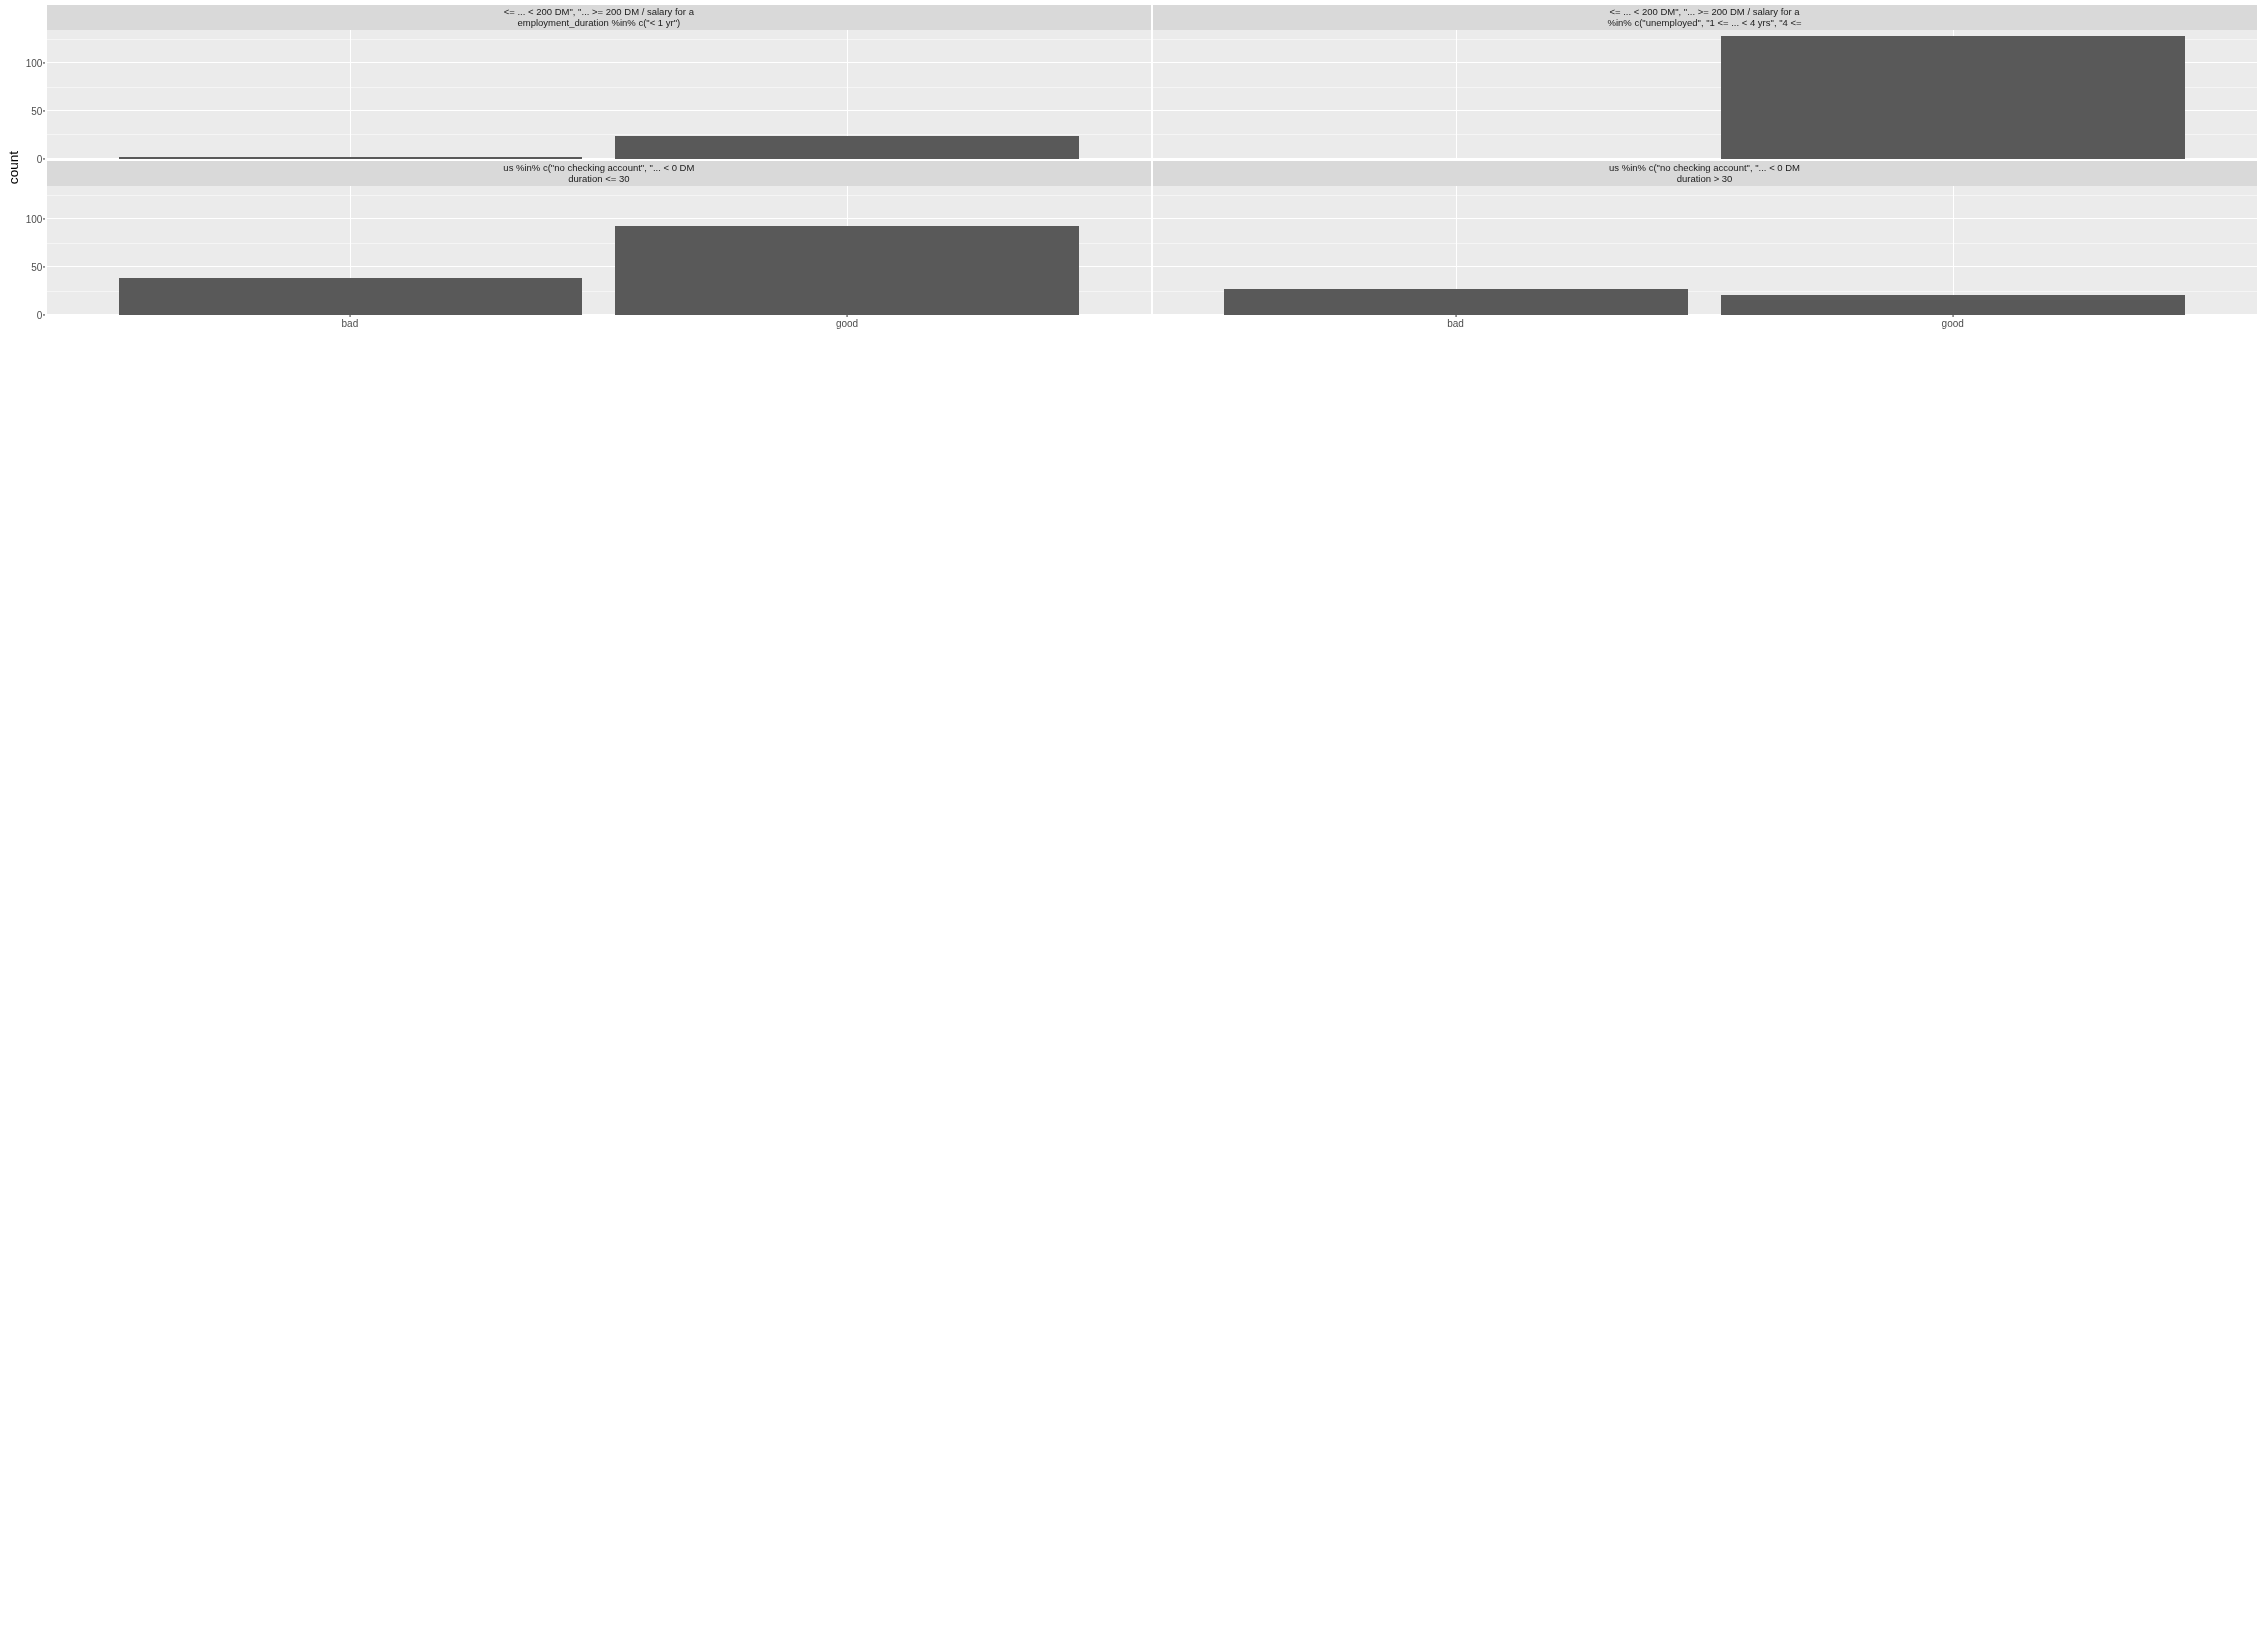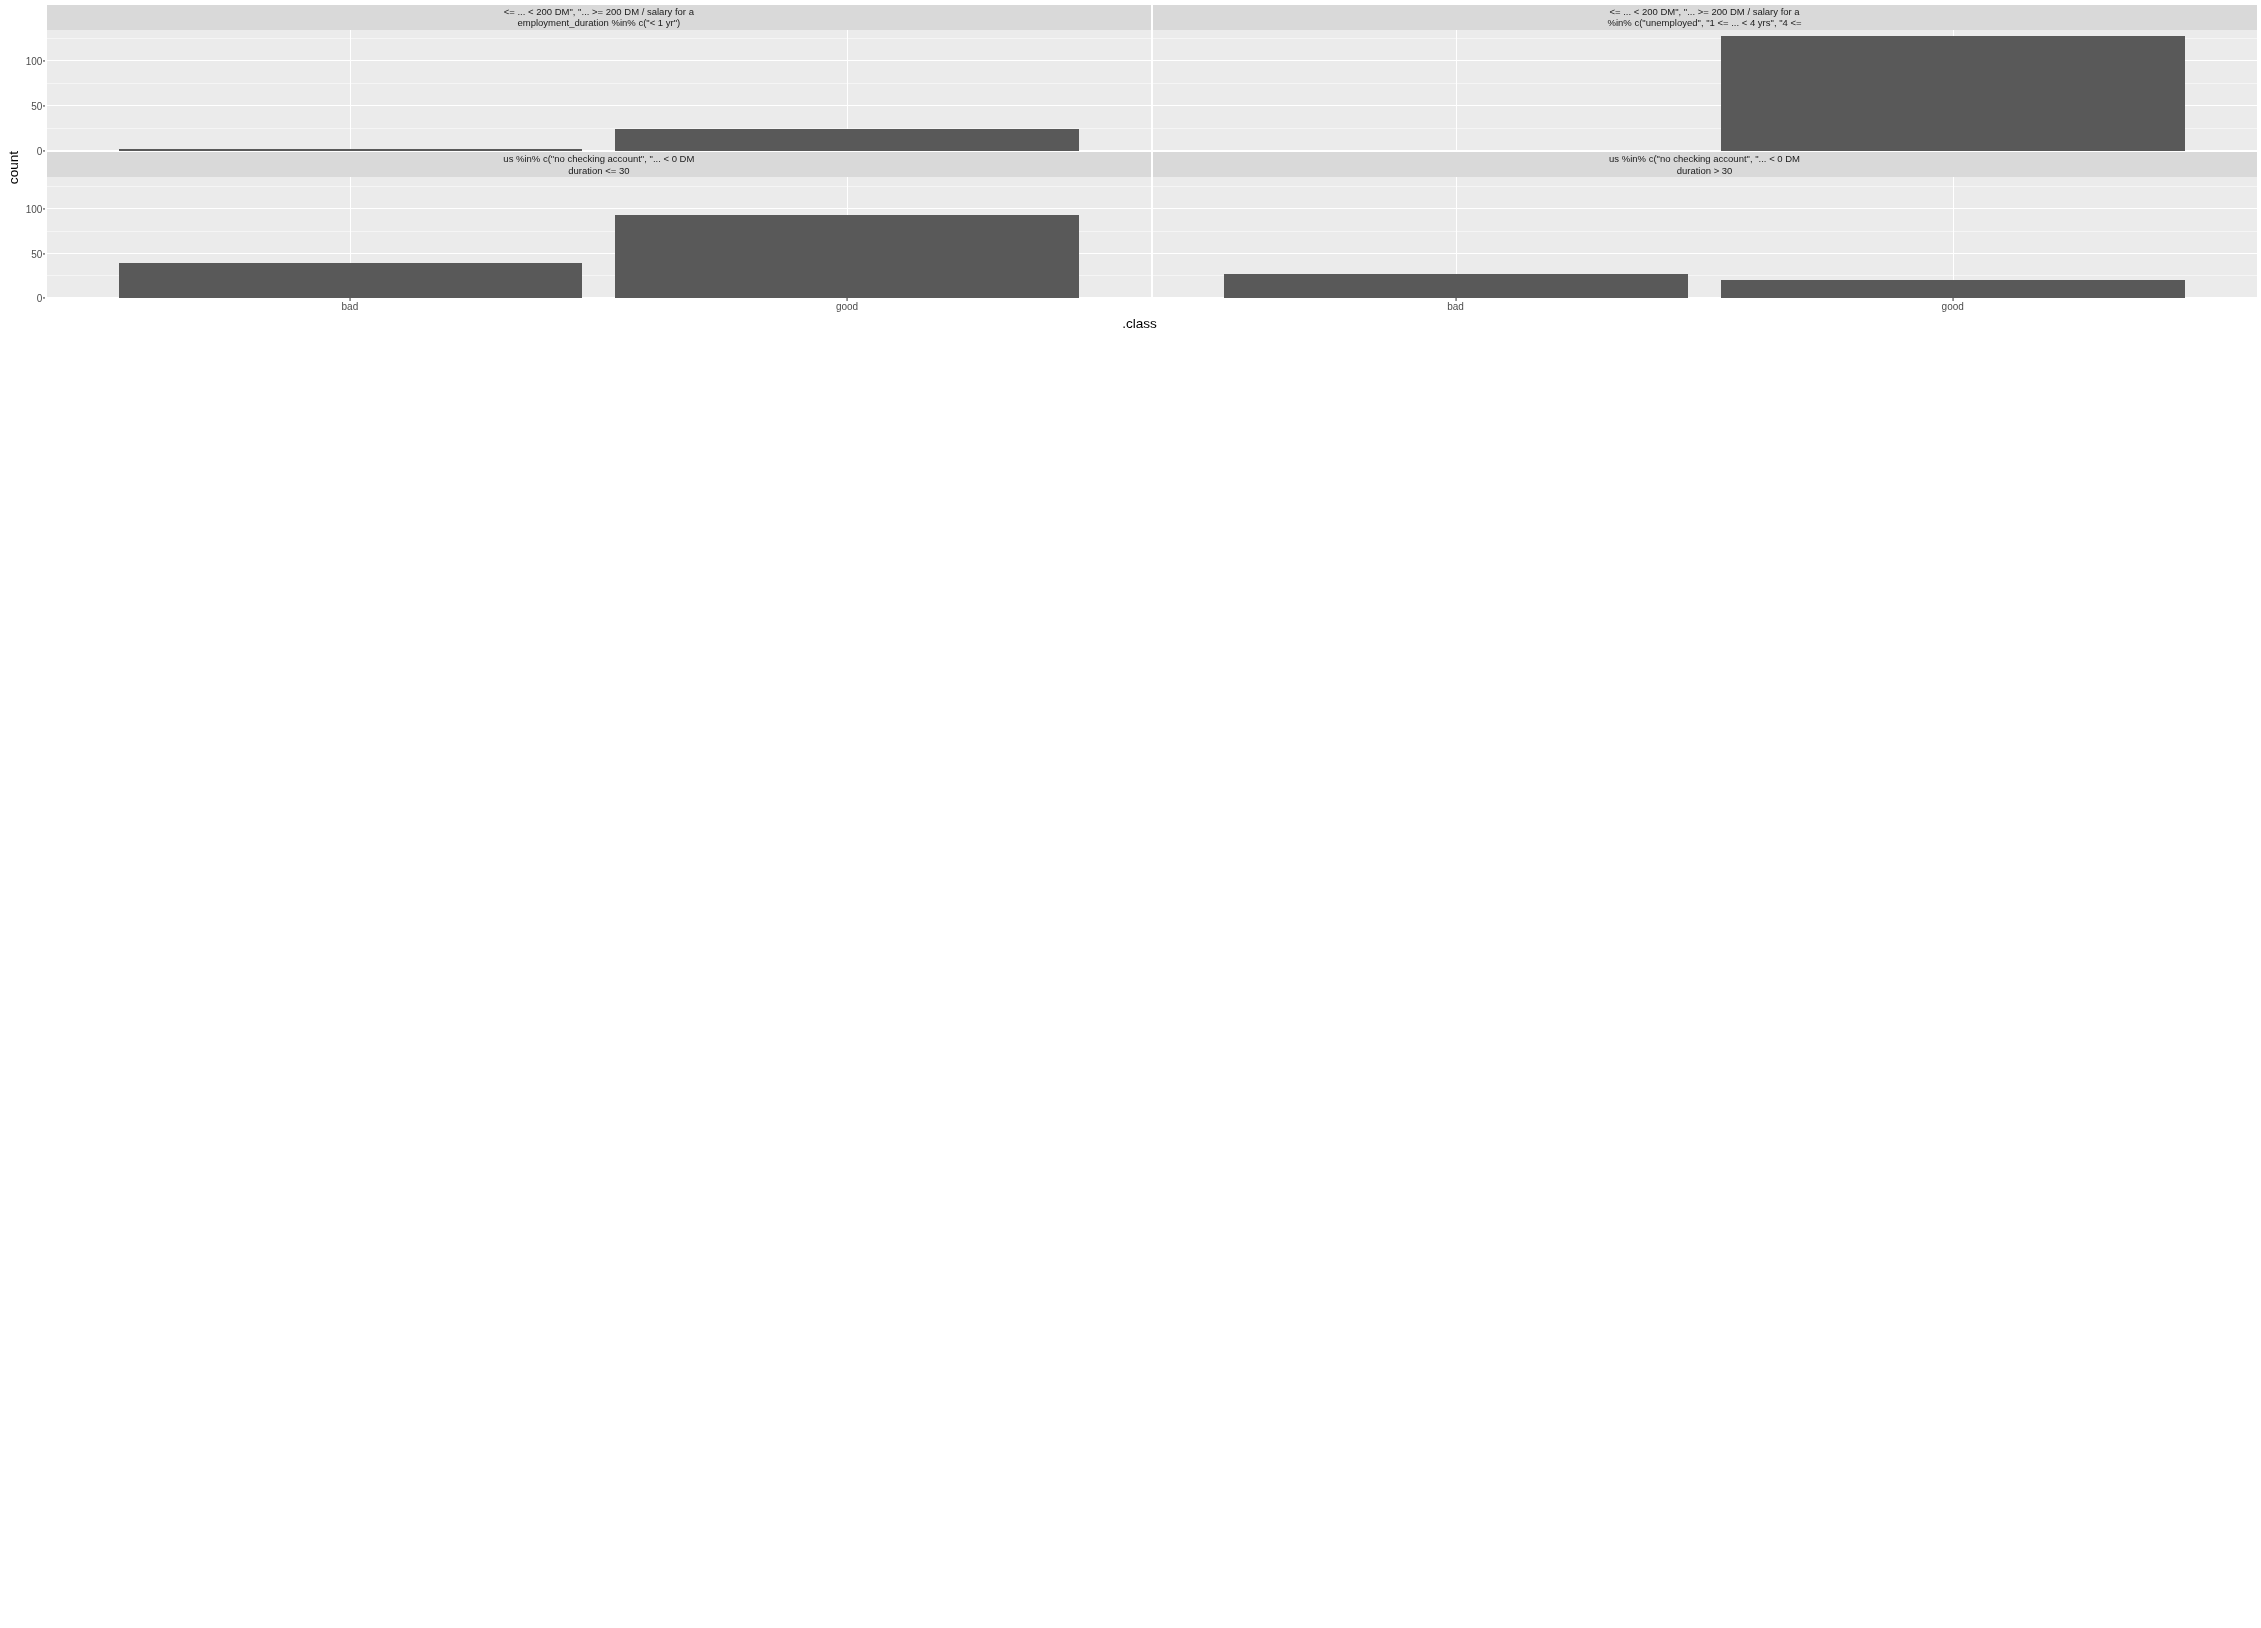--- a/index.html
+++ b/index.html
@@ -269,17 +269,16 @@
           <div class="x-tick-label" style="left: 72.5%;">good</div>
         </div>
       <div class="x-ticks" id="xticks-1">
           <div class="x-tick-mark" style="left: 27.5%;"></div>
           <div class="x-tick-label" style="left: 27.5%;">bad</div>
           <div class="x-tick-mark" style="left: 72.5%;"></div>
           <div class="x-tick-label" style="left: 72.5%;">good</div>
         </div>
     </div>
 
-    <div class="x-axis-title">.class</div>
 
   </div>
 </div>
 
 
 </body></html>

